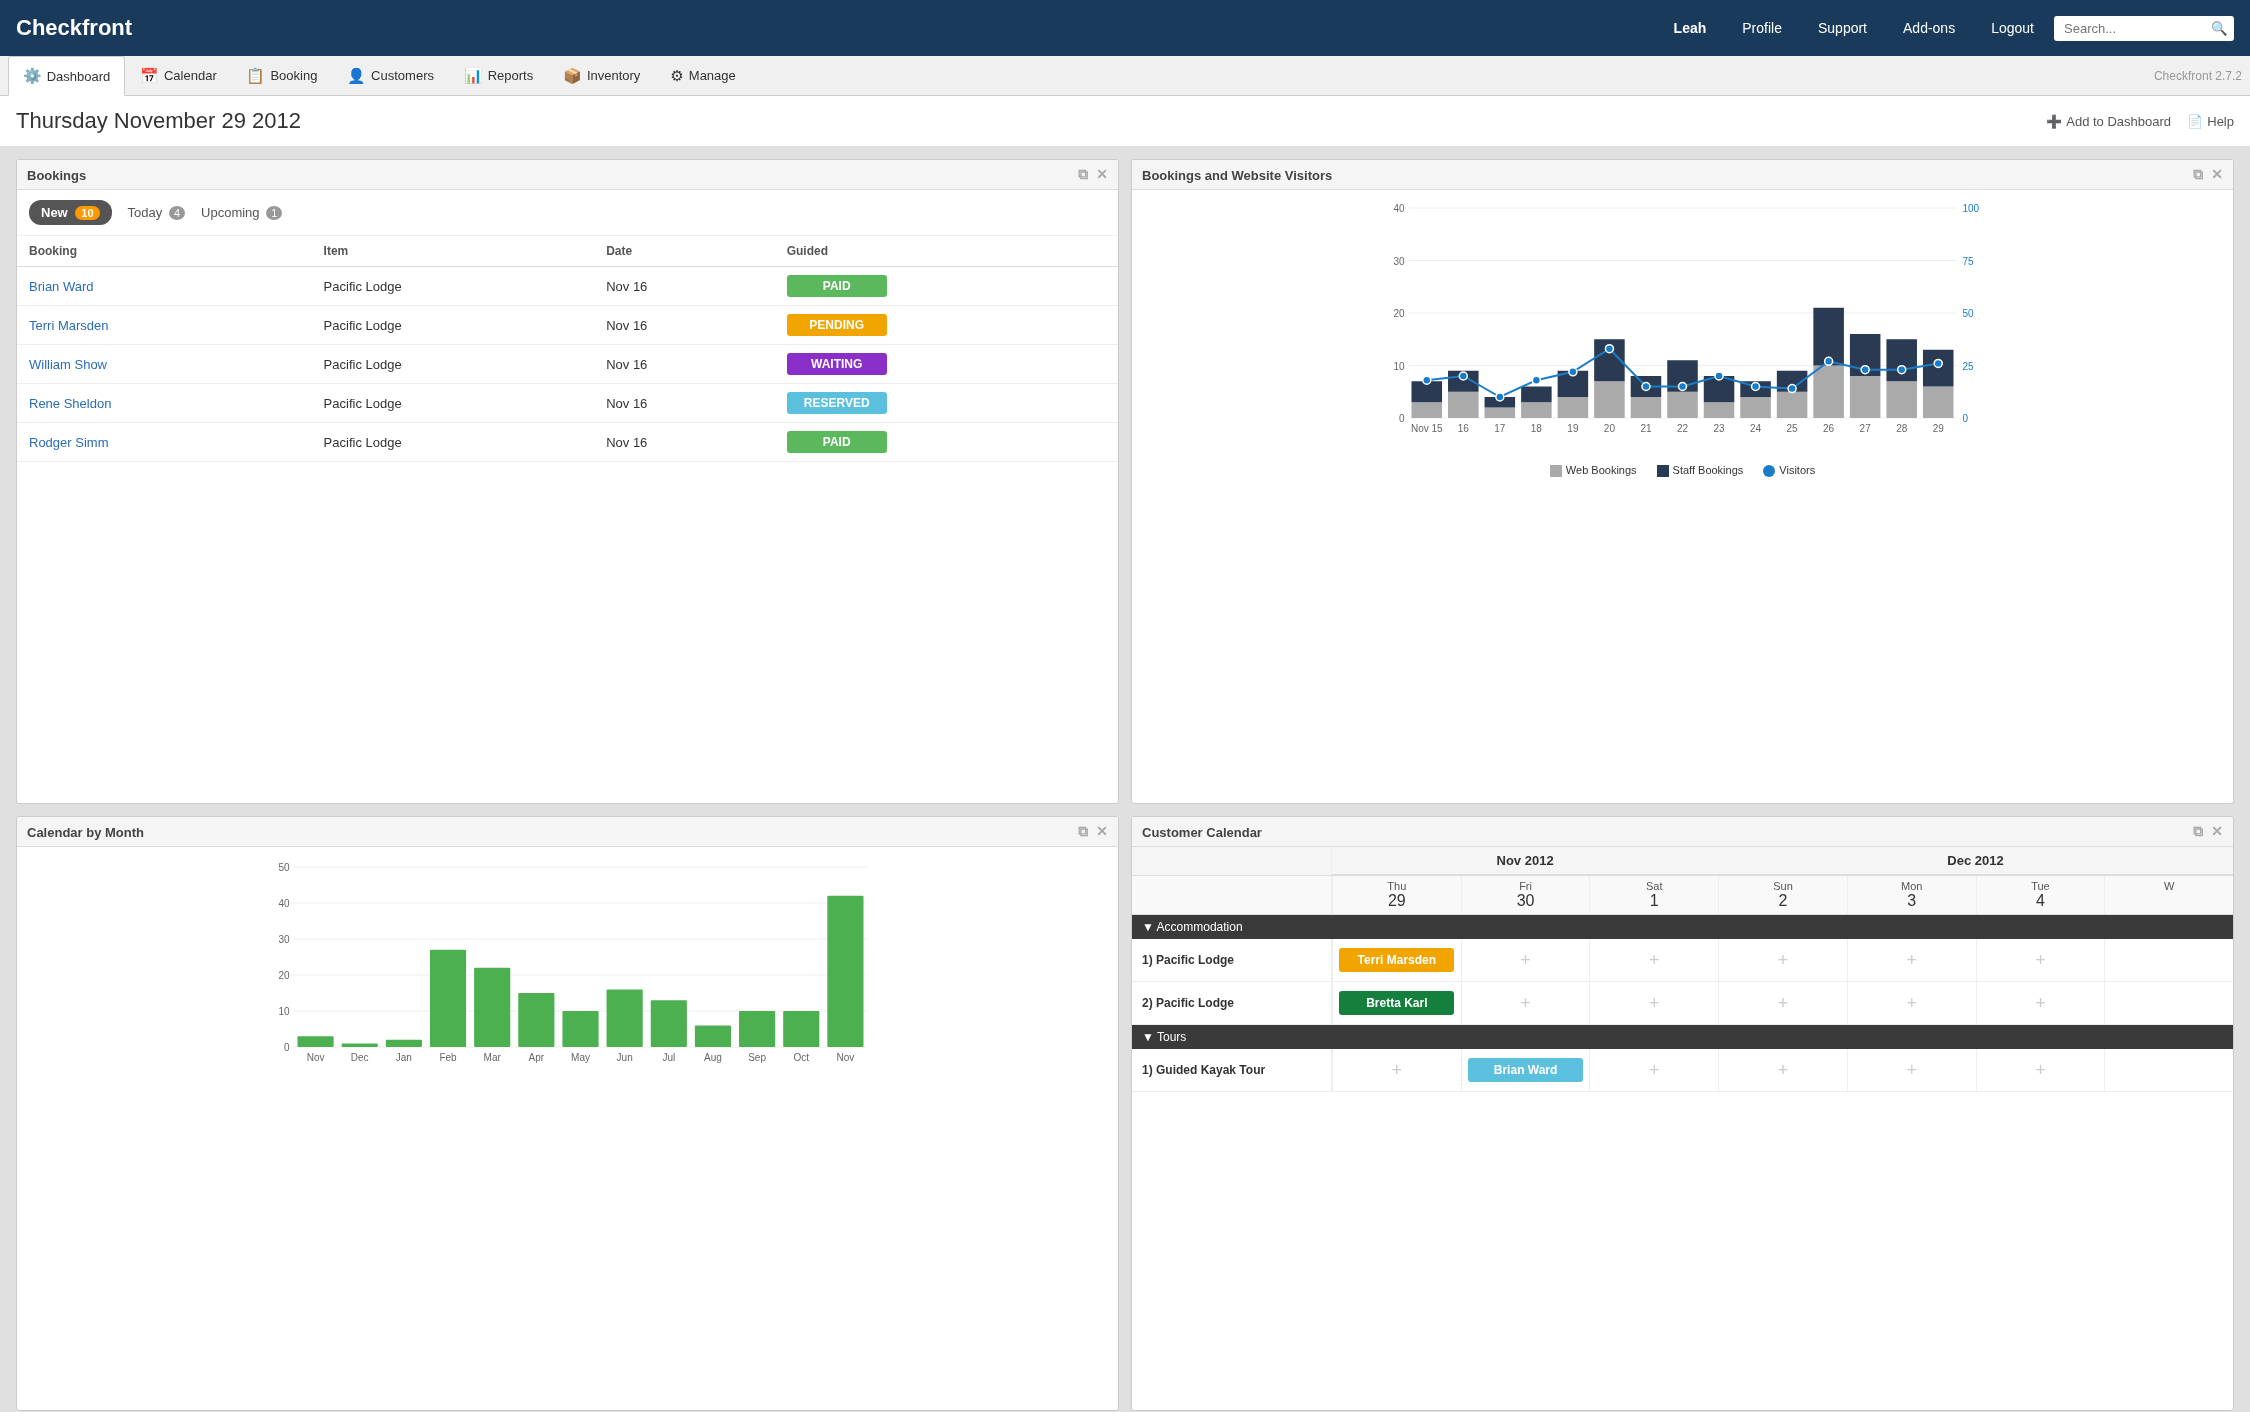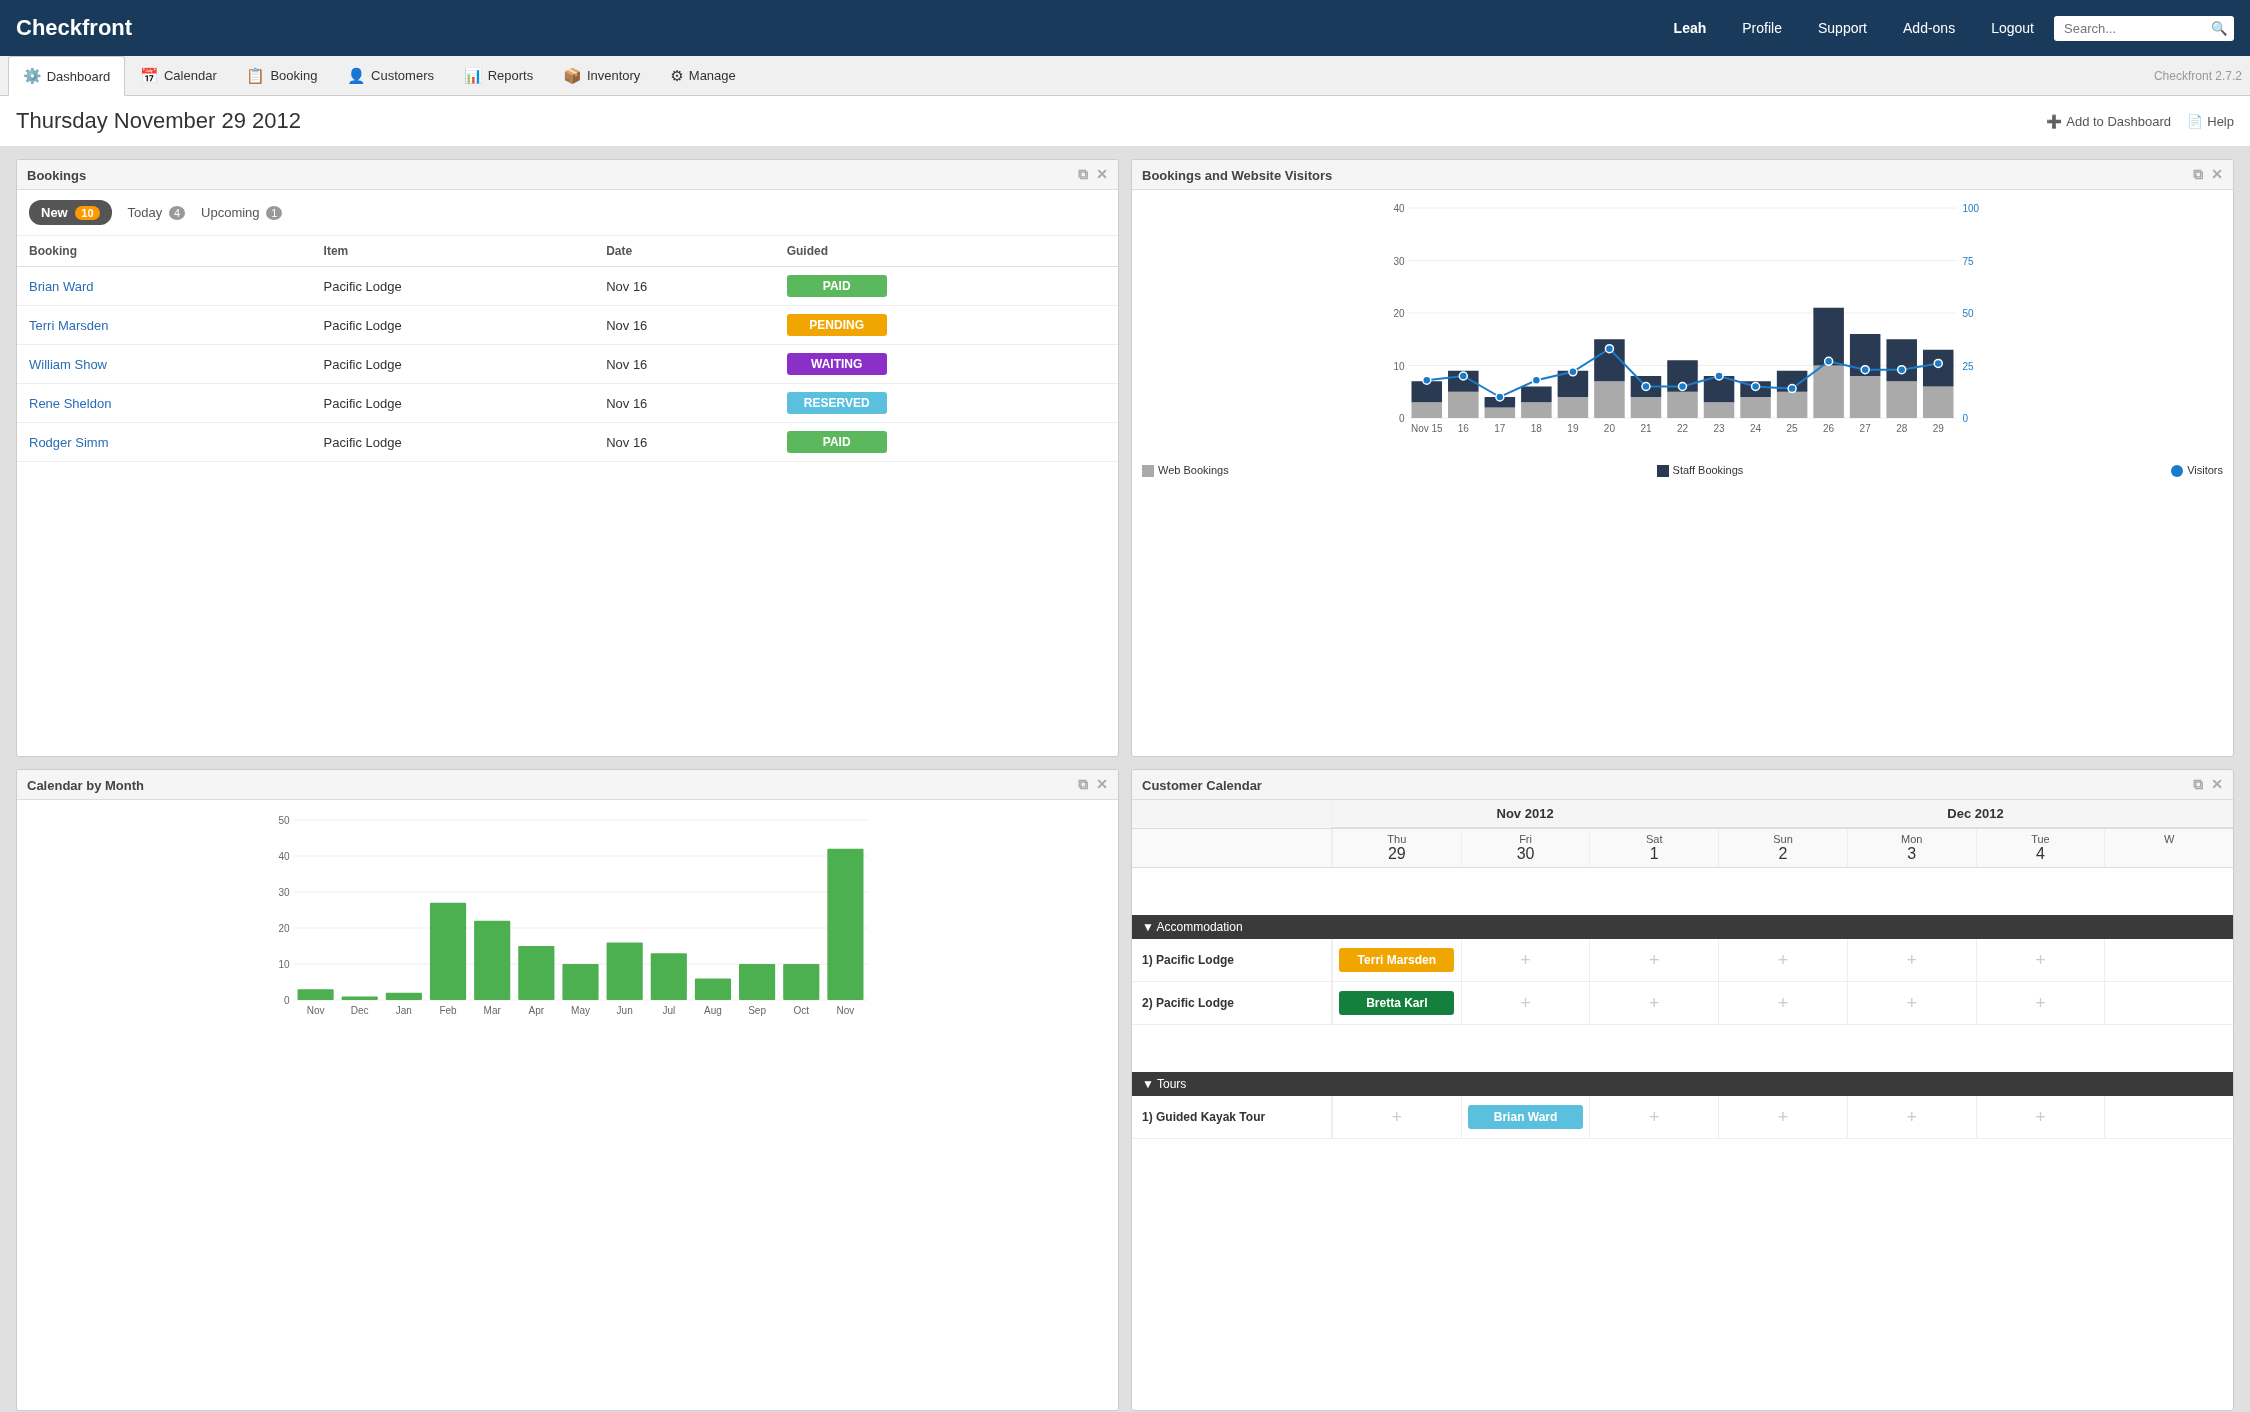--- a/index.html
+++ b/index.html
@@ -61,21 +61,21 @@
     svg.chart-svg { width: 100%; height: 100%; overflow: visible; }
     .calendar-row-label { padding: 8px 10px; font-size: 12px; font-weight: bold; color: #333; display: flex; align-items: center; border-right: 1px solid #eee; }
     .calendar-cell { border-left: 1px solid #eee; display: flex; align-items: center; justify-content: center; min-height: 42px; font-size: 11px; color: #aaa; cursor: pointer; }
     .cal-event { padding: 5px 8px; border-radius: 3px; color: white; font-size: 12px; font-weight: bold; width: 90%; text-align: center; }
     .cal-event-orange { background: #f0a500; }
     .cal-event-green { background: #15803d; }
     .cal-plus { color: #ccc; font-size: 18px; }
     .cal-month-span { display: flex; justify-content: center; padding: 6px; font-weight: bold; font-size: 13px; border-bottom: 1px solid #ddd; background: #f5f5f5; }
     .cal-day-col { text-align: center; padding: 4px 2px; font-size: 11px; color: #555; border-left: 1px solid #eee; background: #f9f9f9; }
     .cal-day-num { font-size: 16px; font-weight: normal; }
-    .section-row { grid-column: 1 / -1; background: #3a3a3a; color: white; padding: 5px 10px; font-size: 12px; display: flex; align-items: flex-end; gap: 5px; margin-top: 47px; }
+    .section-row { grid-column: 1 / -1; background: #3a3a3a; color: white; padding: 5px 10px; font-size: 12px; display: flex; align-items: flex-end; gap: 5px; }
   </style>
 </head>
 <body>
 
 <div id="header">
   <div class="logo">Checkfront</div>
   <div class="nav-links">
     <span class="username">Leah</span>
     <a href="#">Profile</a>
     <a href="#">Support</a>
@@ -281,21 +281,21 @@
             <text x="310" y="234" text-anchor="middle" font-size="10" fill="#666">22</text>
             <text x="346.5333333333333" y="234" text-anchor="middle" font-size="10" fill="#666">23</text>
             <text x="383.0666666666666" y="234" text-anchor="middle" font-size="10" fill="#666">24</text>
             <text x="419.59999999999997" y="234" text-anchor="middle" font-size="10" fill="#666">25</text>
             <text x="456.1333333333333" y="234" text-anchor="middle" font-size="10" fill="#666">26</text>
             <text x="492.66666666666663" y="234" text-anchor="middle" font-size="10" fill="#666">27</text>
             <text x="529.1999999999999" y="234" text-anchor="middle" font-size="10" fill="#666">28</text>
             <text x="565.7333333333333" y="234" text-anchor="middle" font-size="10" fill="#666">29</text>
           </svg>
       </div>
-      <div style="display:flex;gap:20px;justify-content:space-between;margin-top:6px;font-size:11px;">
+      <div style="display:flex;gap:20px;justify-content:center;margin-top:6px;font-size:11px;">
         <span><span style="display:inline-block;width:12px;height:12px;background:#aaa;margin-right:4px;vertical-align:middle;"></span>Web Bookings</span>
         <span><span style="display:inline-block;width:12px;height:12px;background:#2a3a52;margin-right:4px;vertical-align:middle;"></span>Staff Bookings</span>
         <span><span style="display:inline-block;width:12px;height:12px;background:#1a7cc9;border-radius:50%;margin-right:4px;vertical-align:middle;"></span>Visitors</span>
       </div>
     </div>
   </div>
 
   <div class="widget">
     <div class="widget-header">
       <span>Calendar by Month</span>

